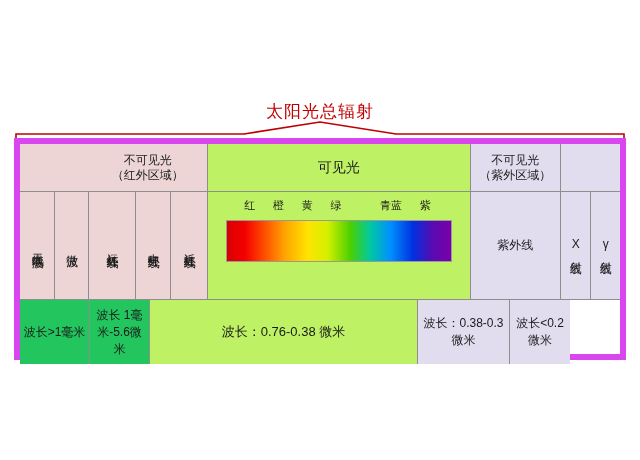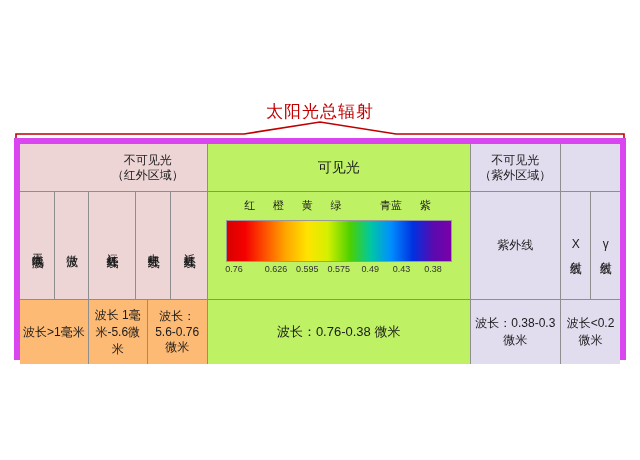--- a/index.html
+++ b/index.html
@@ -73,21 +73,21 @@
     color: #1a1a1a;
     padding: 2px;
     overflow: hidden;
   }
   .cell.last { border-right: none; }
   .row3 .cell { border-bottom: none; }
 
   .pink  { background: #edd5d6; }
   .white { background: #bef264; }
   .lav   { background: #e2dcef; }
-  .pink2 { background: #fdba74; }
+  .pink2 { background: #22c55e; }
 
   .two-line { line-height: 1.25; }
 
   
   .vert {
     writing-mode: vertical-rl;
     text-orientation: upright;
     letter-spacing: 1px;
     line-height: 1.1;
     font-size: 12px;
@@ -202,44 +202,34 @@
         <div class="spectrum-wrap">
           <div class="color-labels">
             <span style="left:16%">红</span>
             <span style="left:27%">橙</span>
             <span style="left:38%">黄</span>
             <span style="left:49%">绿</span>
             <span style="left:70%">青蓝</span>
             <span style="left:83%">紫</span>
           </div>
           <div class="bar"></div>
-          <div class="ticks">
-            <span style="left:10%">0.76</span>
-            <span style="left:26%">0.626</span>
-            <span style="left:38%">0.595</span>
-            <span style="left:50%">0.575</span>
-            <span style="left:62%">0.49</span>
-            <span style="left:74%">0.43</span>
-            <span style="left:86%">0.38</span>
-          </div>
         </div>
       </div>
 
       <div class="cell lav" style="width:92px;font-family:Liberation Mono, monospace;">紫外线</div>
       <div class="cell lav" style="width:30px;">
         <span class="vert">X射线</span>
       </div>
       <div class="cell lav last" style="width:30px;">
         <span class="vert">γ射线</span>
       </div>
     </div>
 
     <div class="row row3">
       <div class="cell pink2" style="width:70px;">波长&gt;1毫米</div>
       <div class="cell pink2" style="width:60px;">波长 1毫米-5.6微米</div>
-      <div class="cell pink2" style="width:61px;">波长：5.6-0.76微米</div>
       <div class="cell white" style="width:268px; font-size:13px;">波长：0.76-0.38 微米</div>
       <div class="cell lav" style="width:92px;">波长：0.38-0.3 微米</div>
       <div class="cell lav last" style="width:60px;">波长&lt;0.2 微米</div>
     </div>
 
   </div>
 </div>
 
 </body></html>

